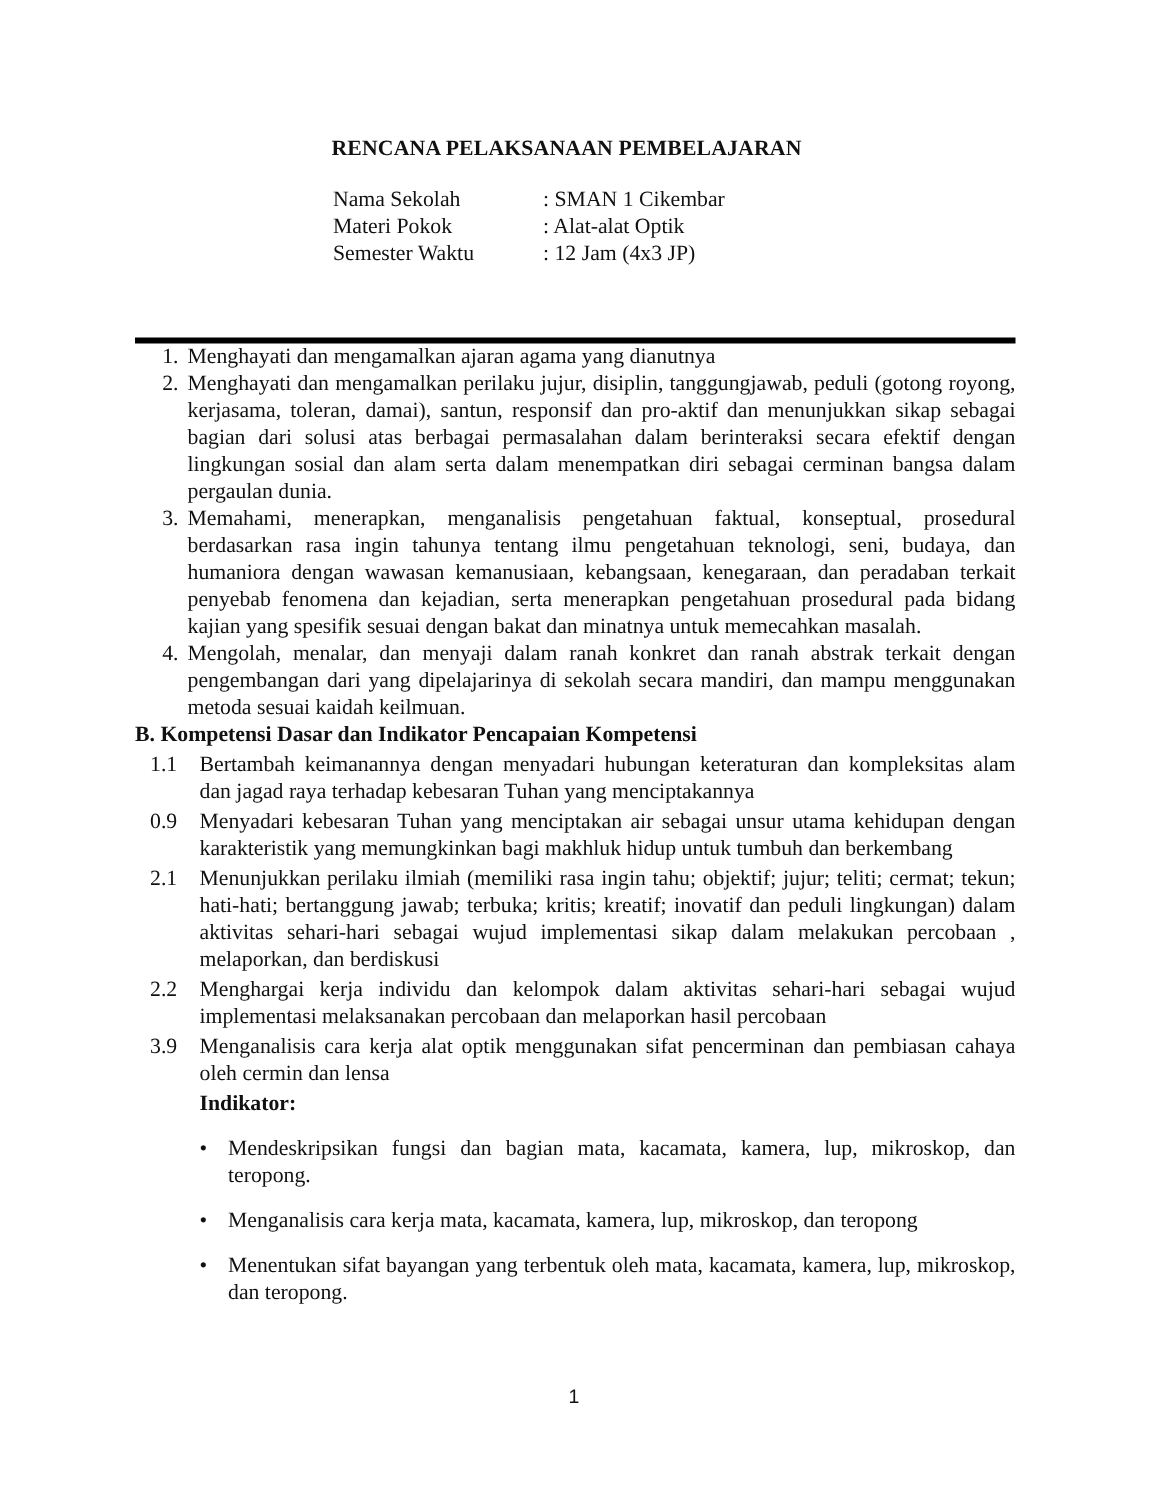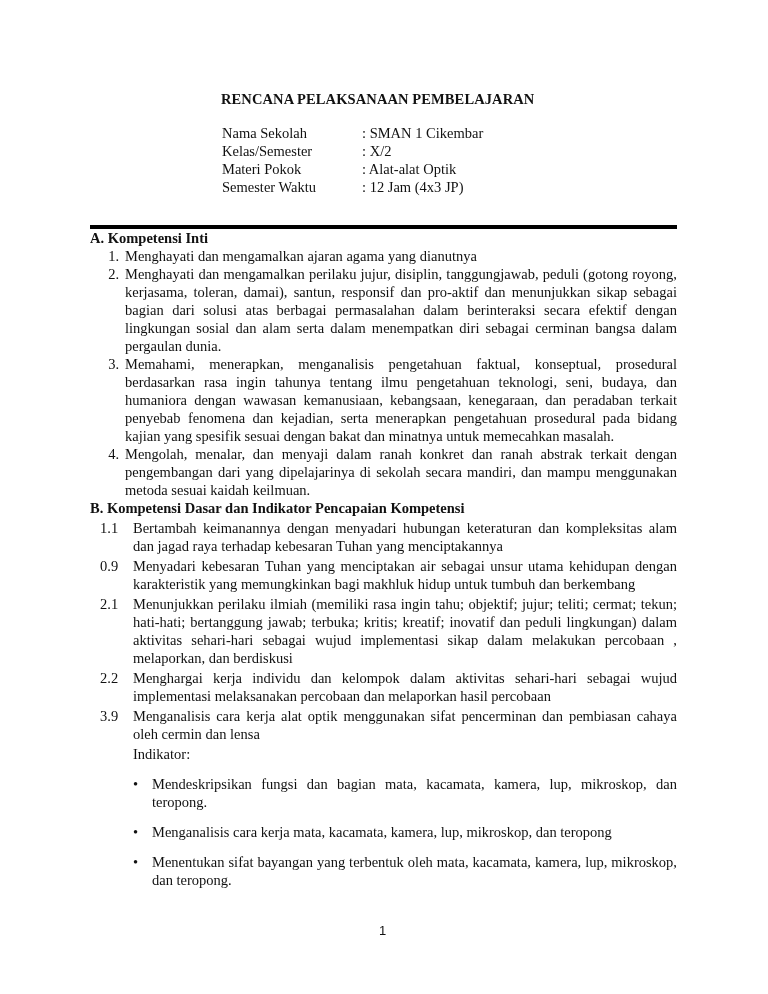--- a/index.html
+++ b/index.html
@@ -12,55 +12,50 @@
     .rule { position: absolute; left: 90px; top: 225px; width: 587px; height: 3.5px; background: #000; }
     .content { position: absolute; left: 90px; top: 229px; width: 587px; font-size: 14.5px; line-height: 18px; }
     .section-head { font-weight: bold; }
     .ki-item { display: flex; text-align: justify; }
     .ki-num { width: 35px; text-align: right; padding-right: 6px; flex-shrink: 0; box-sizing: border-box; }
     .ki-text { flex: 1; }
     .kd-item { display: flex; text-align: justify; margin-top: 2px; }
     .kd-num { width: 43px; padding-left: 10px; flex-shrink: 0; box-sizing: border-box; }
     .kd-text { flex: 1; }
     .indik-block { padding-left: 43px; }
-    .indik-head { font-weight: normal; margin-top: 2px; margin-bottom: 12px; }
+    .indik-head { font-weight: bold; margin-top: 2px; margin-bottom: 12px; }
     .bullet-item { display: flex; text-align: justify; margin-bottom: 12px; }
     .bullet-dot { width: 19px; flex-shrink: 0; }
     .bullet-text { flex: 1; }
     .page-num { position: absolute; left: 379px; top: 923px; font-family: "Liberation Sans", "DejaVu Sans", sans-serif; font-size: 13px; }
   </style>
 </head>
 <body>
 
 <div class="page">
   <div class="title">RENCANA PELAKSANAAN PEMBELAJARAN</div>
 
   <div class="meta">
     <div class="meta-row">
       <span class="meta-label">Nama Sekolah</span>
       <span class="meta-value">: SMAN 1 Cikembar</span>
     </div>
     <div class="meta-row">
-      <span class="meta-label">Kelas/Semester</span>
-      <span class="meta-value">: X/2</span>
-    </div>
-    <div class="meta-row">
       <span class="meta-label">Materi Pokok</span>
       <span class="meta-value">: Alat-alat Optik</span>
     </div>
     <div class="meta-row">
       <span class="meta-label">Semester Waktu</span>
       <span class="meta-value">: 12 Jam (4x3 JP)</span>
     </div>
   </div>
 
   <div class="rule"></div>
 
   <div class="content">
-    <div class="section-head">A. Kompetensi Inti</div>
 
     <div class="ki-item">
       <span class="ki-num">1.</span>
       <span class="ki-text">Menghayati dan mengamalkan ajaran agama yang dianutnya</span>
     </div>
     <div class="ki-item">
       <span class="ki-num">2.</span>
       <span class="ki-text">Menghayati dan mengamalkan perilaku jujur, disiplin, tanggungjawab, peduli (gotong royong, kerjasama, toleran, damai), santun, responsif dan pro-aktif dan menunjukkan sikap sebagai bagian dari solusi atas berbagai permasalahan dalam berinteraksi secara efektif dengan lingkungan sosial dan alam serta dalam menempatkan diri sebagai cerminan bangsa dalam pergaulan dunia.</span>
     </div>
     <div class="ki-item">

